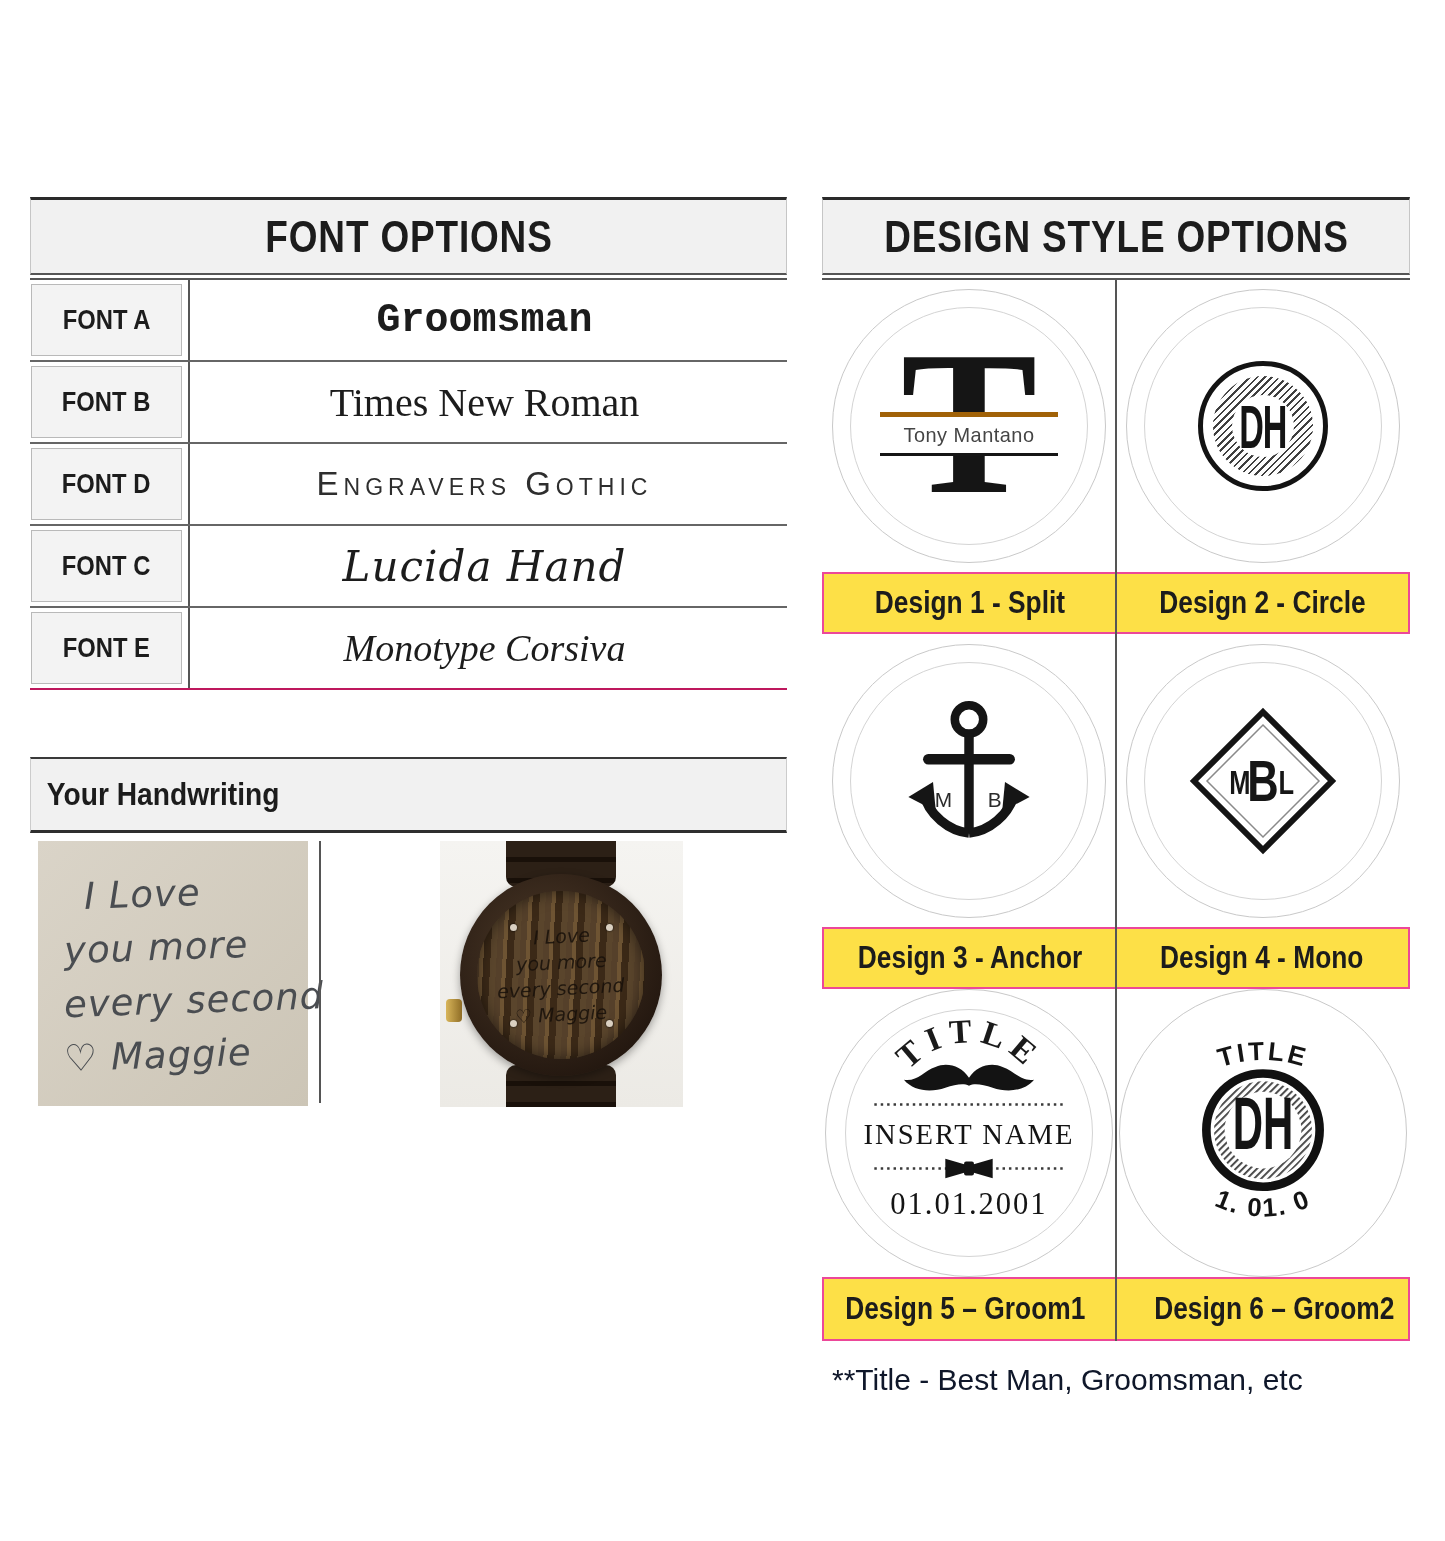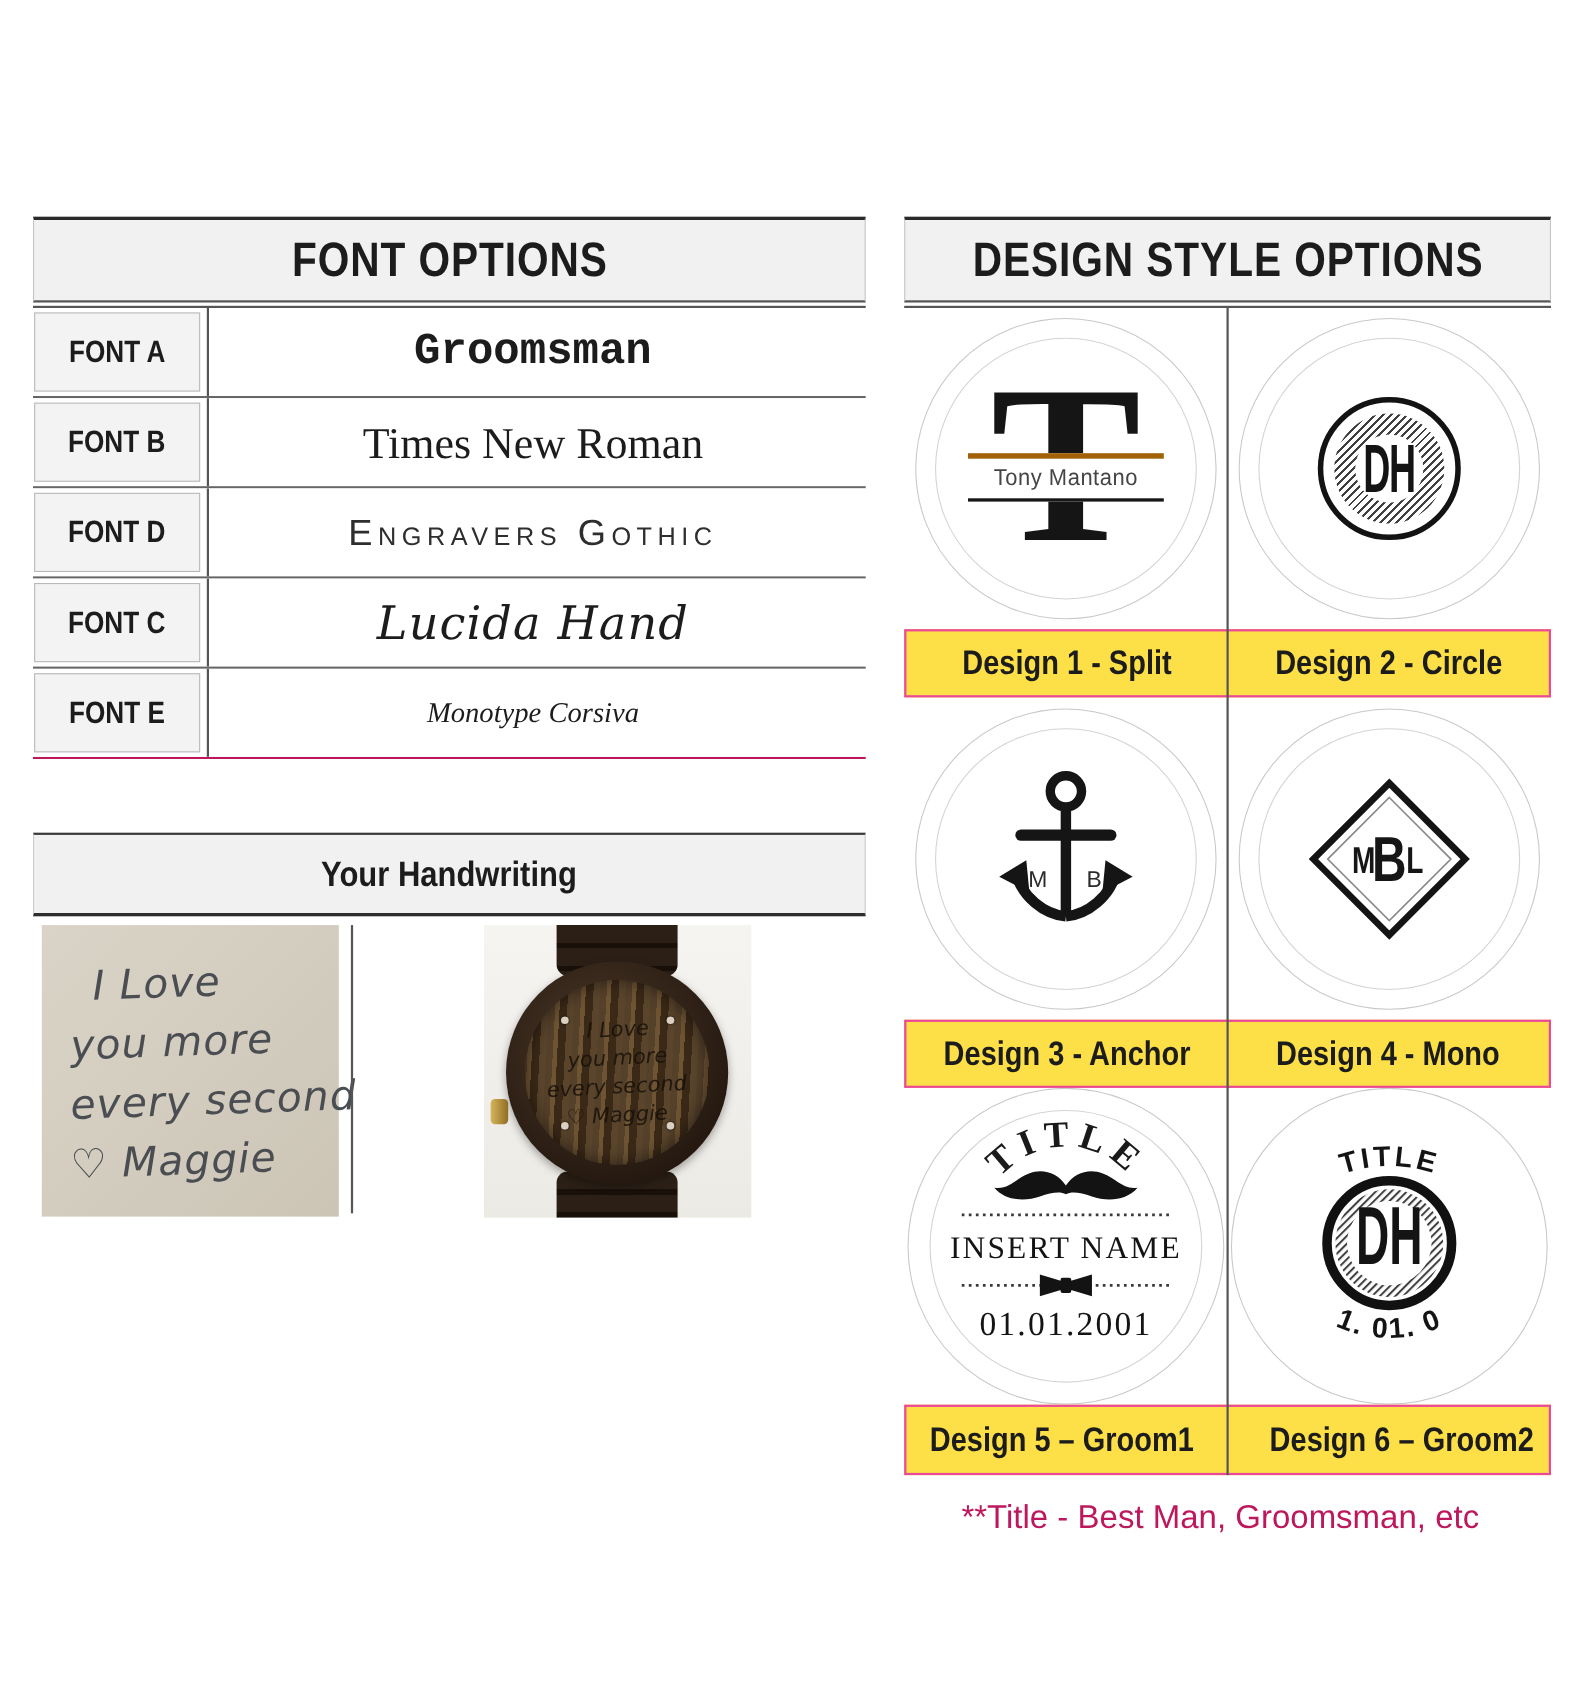--- a/index.html
+++ b/index.html
@@ -23,27 +23,27 @@
   .font-row:last-child{border-bottom:none;}
   .font-row::before{content:"";position:absolute;left:158px;top:0;bottom:0;width:2px;background:#555;}
   .font-label{width:149px;margin:4px 0 4px 1px;background:#f3f3f3;border:1px solid #b9b9b9;
     display:flex;align-items:center;justify-content:center;}
   .font-label span{font-size:28px;font-weight:bold;transform:scaleX(.85);white-space:nowrap;}
   .font-sample{flex:1;display:flex;align-items:center;justify-content:center;}
   .s-typewriter{font-family:"Liberation Mono",monospace;font-size:40px;font-weight:700;}
   .s-times{font-family:"Liberation Serif",serif;font-size:40px;}
   .s-lucida{font-family:"DejaVu Serif",serif;font-style:italic;font-size:42px;letter-spacing:1px;}
   .s-engravers{font-variant:small-caps;letter-spacing:5px;font-size:33px;color:#2e2e2e;}
-  .s-corsiva{font-family:"Liberation Serif",serif;font-style:italic;font-size:26px;text-align:center;}
+  .s-corsiva{font-family:"Liberation Serif",serif;font-style:italic;font-size:38px;text-align:center;}
 
   
   .hw-bar{position:absolute;top:560px;left:0;width:100%;height:76px;box-sizing:border-box;
     background:#f1f1f1;border-top:2px solid #3a3a3a;border-bottom:3px solid #2e2e2e;
     border-left:1px solid #ccc;border-right:1px solid #ccc;
-    display:flex;align-items:center;justify-content:center;}
+    display:flex;align-items:center;justify-content:flex-start;}
   .hw-bar .t{font-size:32px;font-weight:bold;transform:scaleX(.88);}
   .hw-row{position:absolute;top:644px;left:0;width:100%;height:265px;}
   .note{position:absolute;left:8px;top:0;width:270px;height:265px;
     background:linear-gradient(135deg,#dad4c8,#ccc5b6);
     display:flex;flex-direction:column;justify-content:center;padding-left:26px;box-sizing:border-box;}
   .note-line{font-family:"DejaVu Sans",sans-serif;font-style:italic;font-size:37px;
     color:#4a4d51;line-height:54px;transform:rotate(-2deg);letter-spacing:1px;white-space:nowrap;}
   .note-line:first-child{margin-left:20px;}
   .hw-divider{position:absolute;left:289px;top:0;width:2px;height:262px;background:#555;}
 
@@ -309,16 +309,16 @@
       <div class="label-row last">
         <div class="half">
             <span class="t">Design 5 – Groom1</span>
           </div>
         <div class="half">
             <span class="t">Design 6 – Groom2</span>
           </div>
       </div>
     </div>
 
-    <div class="footnote" style="color: #be185d; margin-left: 42px;">**Title - Best Man, Groomsman, etc</div>
+    <div class="footnote" style="color: #0f172a;">**Title - Best Man, Groomsman, etc</div>
   </div>
 
 </div>
 
 </body></html>

